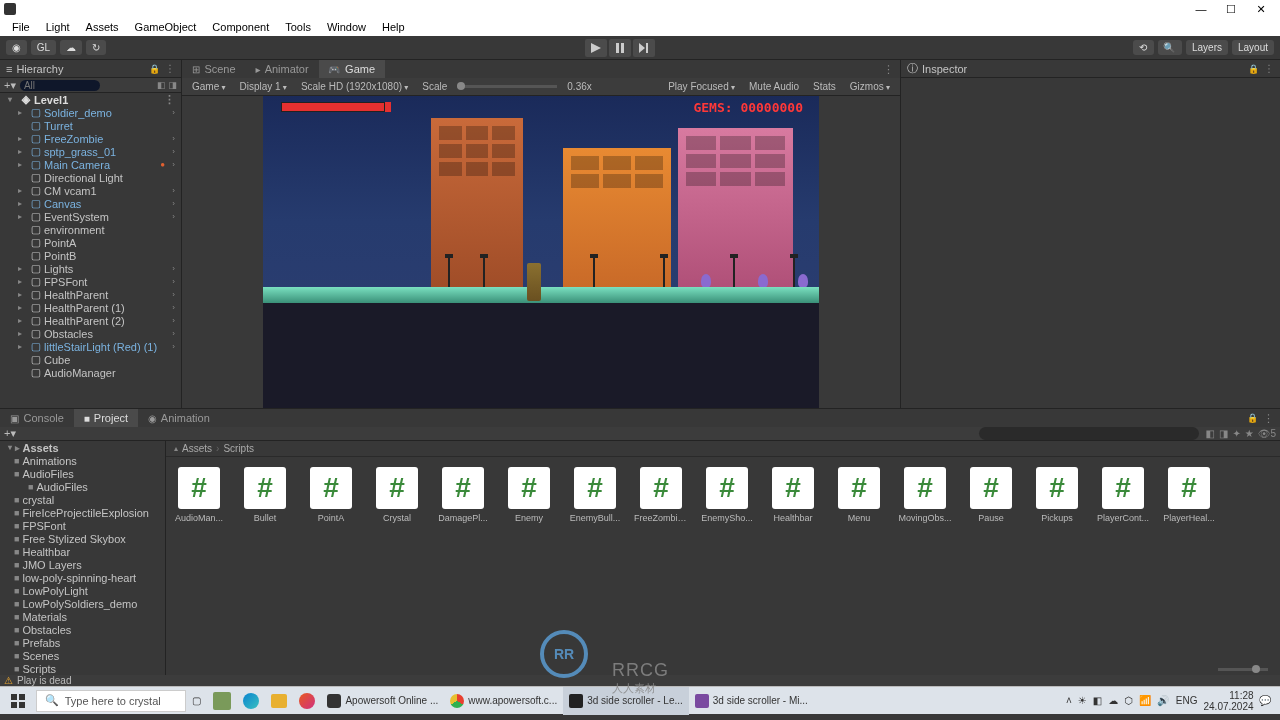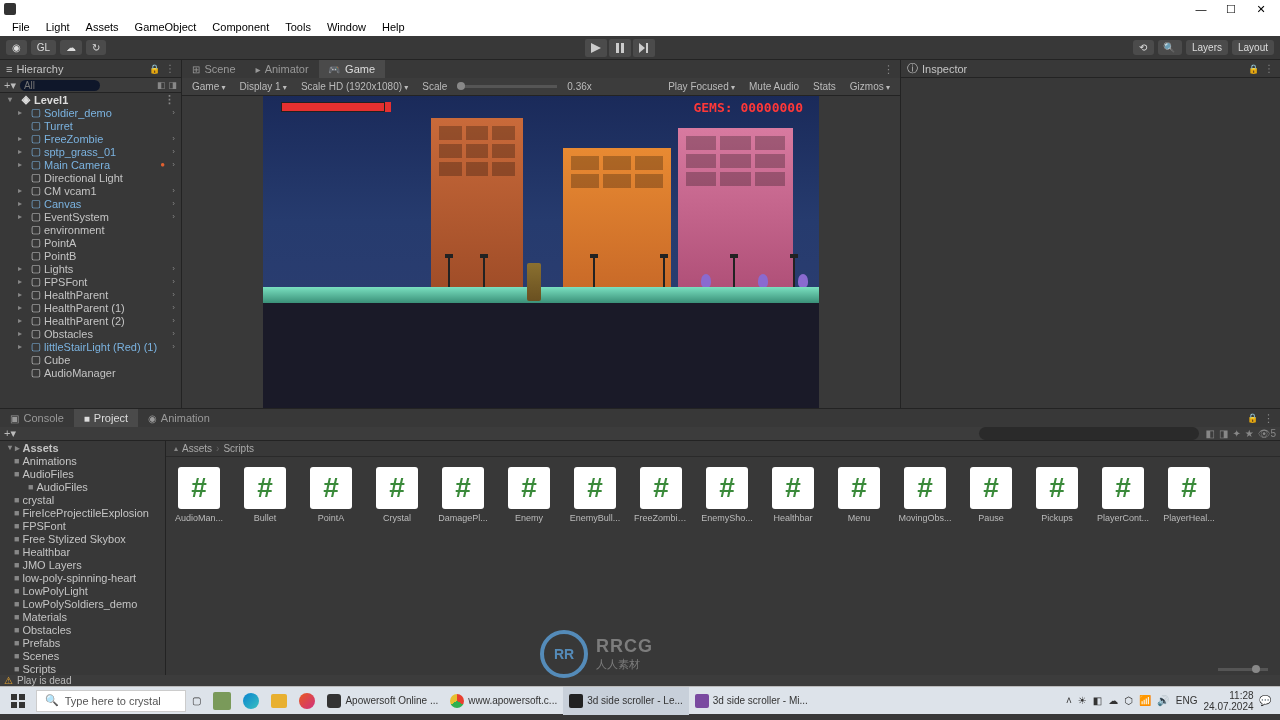--- a/index.html
+++ b/index.html
@@ -100,23 +100,23 @@
 .taskbar { height: 28px; background: #dde3ea; display: flex; align-items: center; border-top: 1px solid #bbb; }
 .start { width: 36px; height: 28px; display: flex; align-items: center; justify-content: center; }
 .search-box { width: 150px; height: 22px; background: #fff; border: 1px solid #ccc; display: flex; align-items: center; padding: 0 8px; color: #555; font-size: 11px; }
 .tb-item { padding: 0 6px; height: 28px; display: flex; align-items: center; gap: 4px; font-size: 10px; color: #333; cursor: pointer; }
 .tb-item.active { background: #c8d0da; }
 .tb-spacer { flex: 1; }
 .tray { display: flex; align-items: center; gap: 6px; padding: 0 8px; font-size: 10px; color: #333; }
 .clock { text-align: right; line-height: 1.1; }
 
 
-.watermark { position: absolute; left: 540px; top: 630px; display: flex; align-items: center; gap: 8px; opacity: 0.85; pointer-events: none; }
+.watermark { position: absolute; left: 540px; top: 630px; display: flex; align-items: flex-start; gap: 24px; opacity: 0.85; pointer-events: none; }
 .wm-logo { width: 48px; height: 48px; border: 4px solid #5a9ad0; border-radius: 50%; display: flex; align-items: center; justify-content: center; color: #5a9ad0; font-weight: bold; font-size: 14px; }
-.wm-text { color: #888; font-size: 18px; font-weight: bold; letter-spacing: 1px; }
+.wm-text { color: #888; font-size: 18px; font-weight: normal; letter-spacing: 1px; margin-top: 30px; }
 
 svg { display: block; }
 </style>
 </head>
 <body>
 
 <div class="titlebar">
   <span class="title-icon"></span>
   <span class="spacer"></span>
   <span class="winbtn">—</span>

